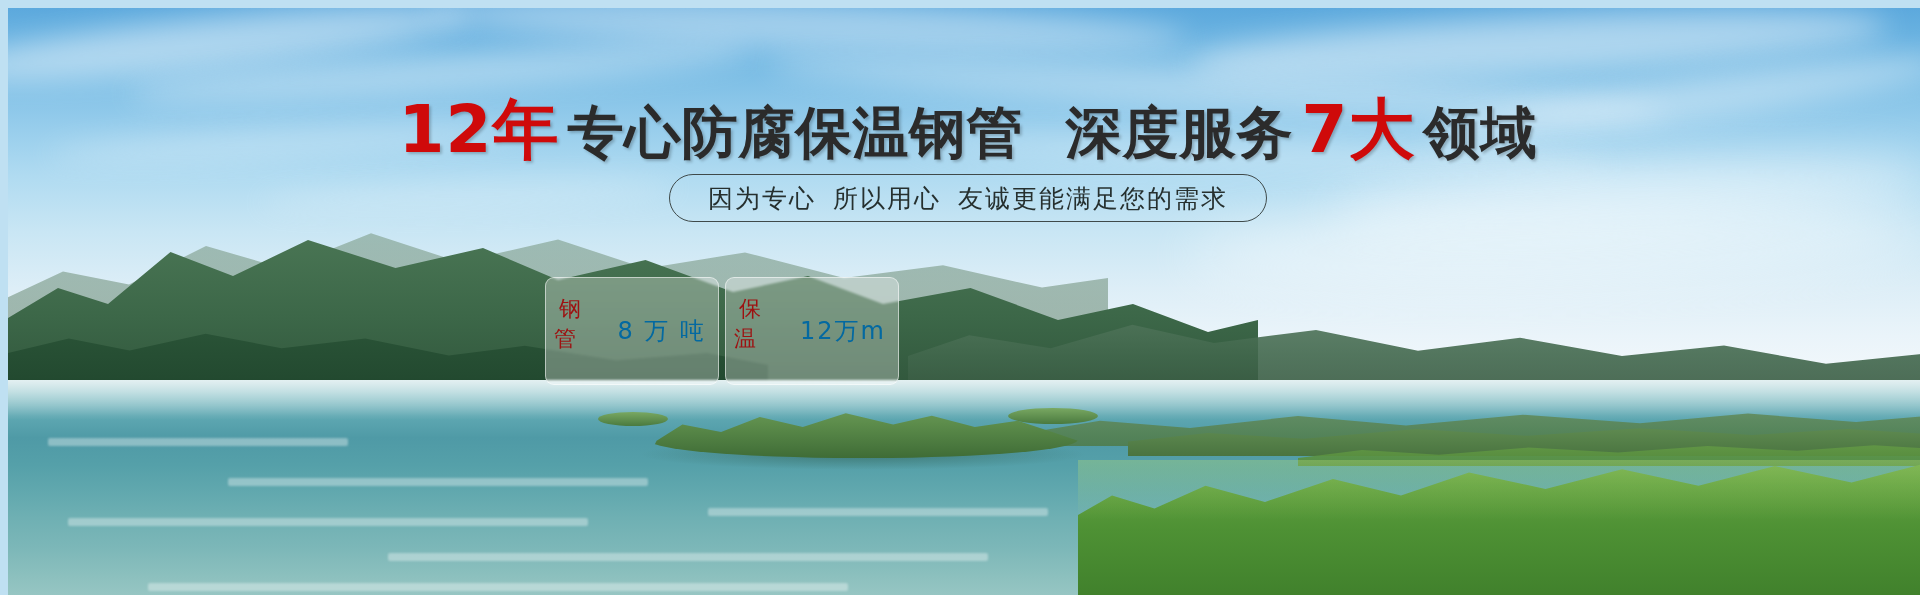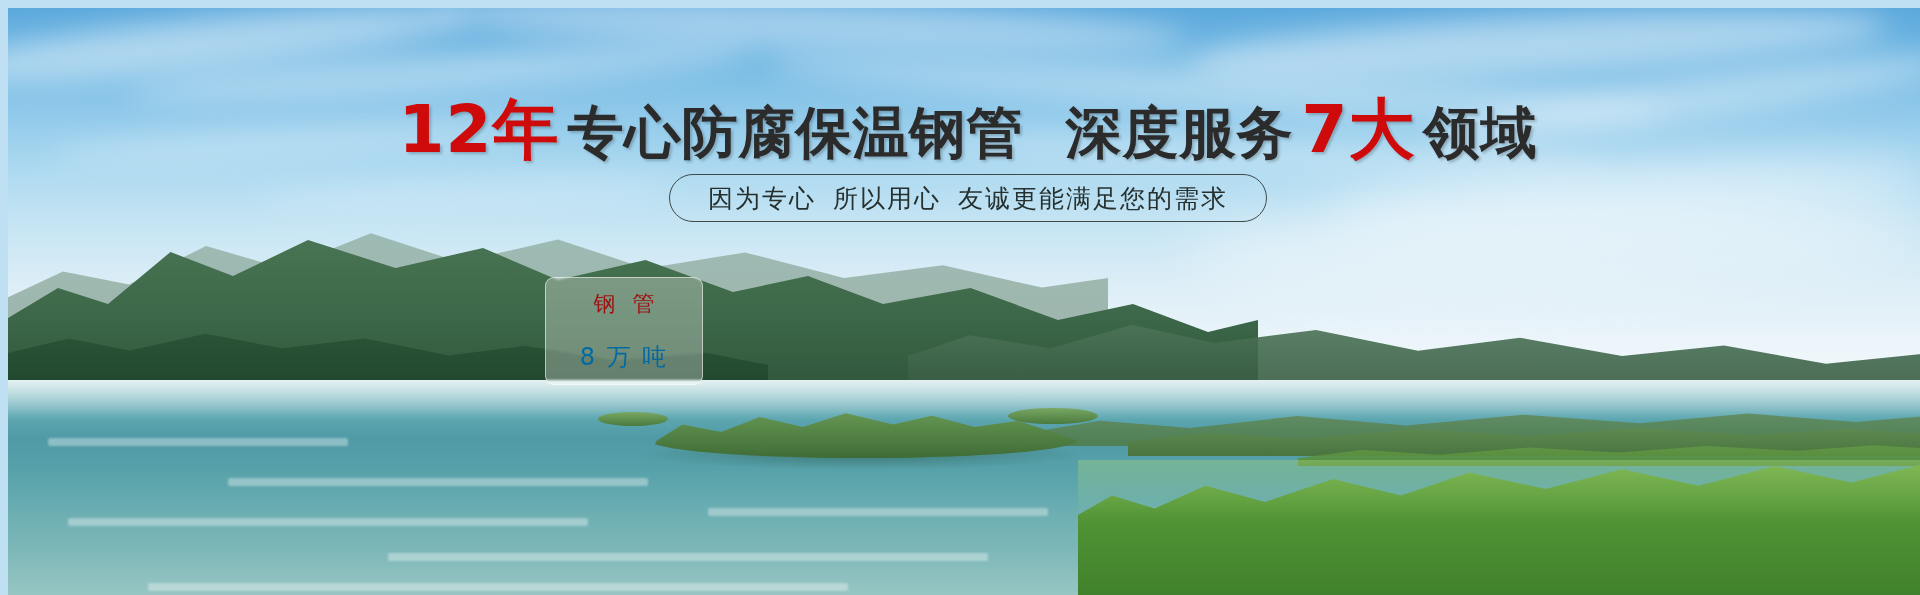--- a/index.html
+++ b/index.html
@@ -197,27 +197,27 @@
   }
 
   
   .cards {
     position:absolute;
     left:533px; top:265px;
     display:flex;
     gap:6px;
   }
   .card {
-    width:158px;
+    width:174px;
     height:108px;
     border-radius:9px;
     background:rgba(255,255,255,0.30);
     border:1px solid rgba(255,255,255,0.55);
     display:flex;
-    flex-direction:column;
+    flex-direction:row;
     align-items:center;
     justify-content:center;
     backdrop-filter:blur(1px);
   }
   .card-title {
     font-size:22px;
     color:#9e1111;
     letter-spacing:5px;
     text-indent:5px;
     margin-bottom:14px;
@@ -286,16 +286,20 @@
   </div>
 
   <div class="cards">
 
     <div class="card">
       <div class="card-title">钢 管</div>
       <div class="card-value"><span>8 万 吨</span></div>
     </div>
 
 
+    <div class="card">
+      <div class="card-title">保 温</div>
+      <div class="card-value"><span>12万m</span></div>
+    </div>
 
   </div>
 
 </div>
 
 </body></html>

